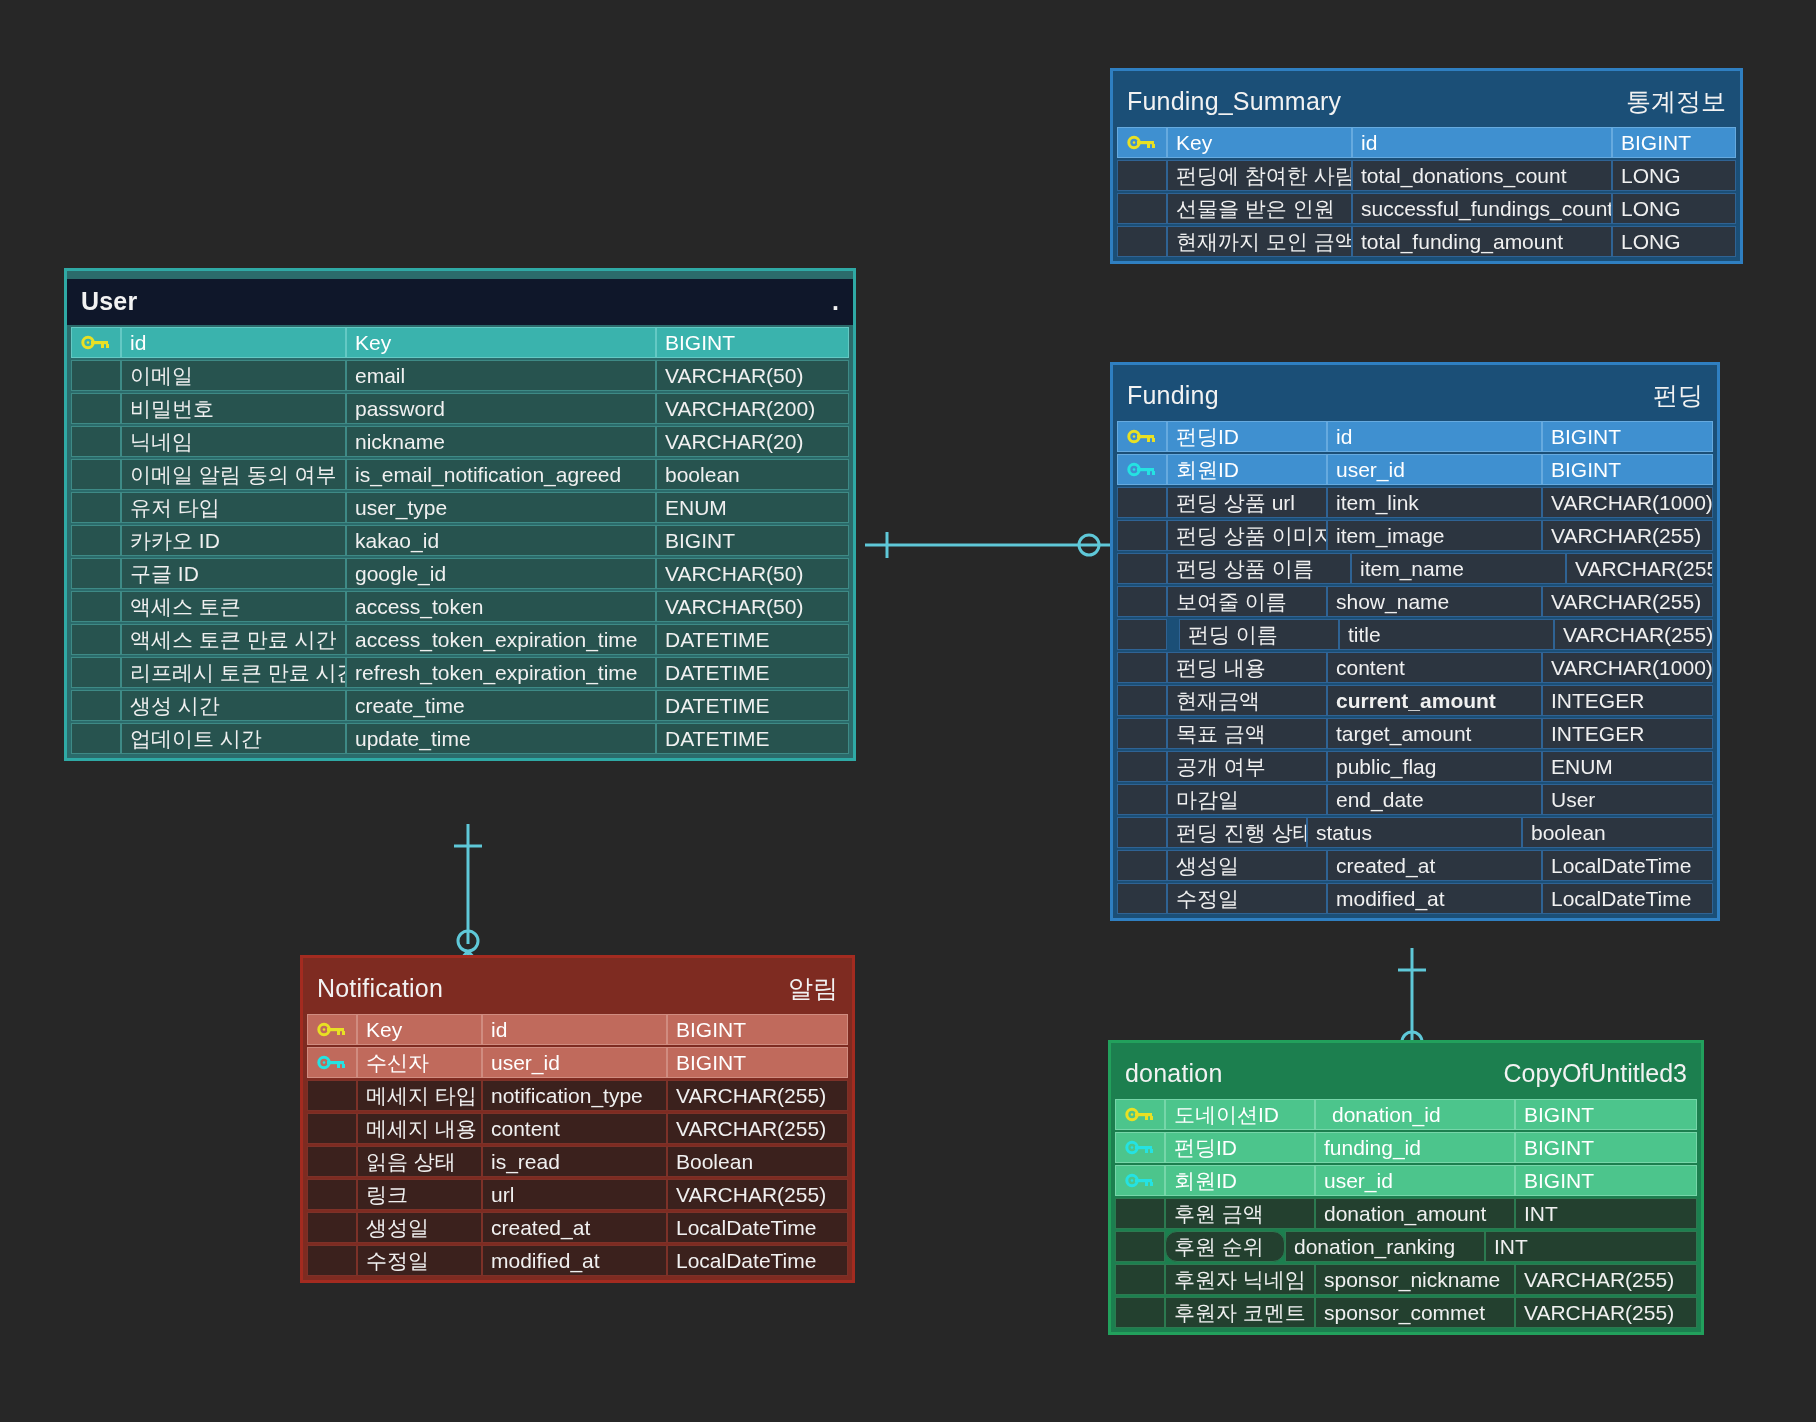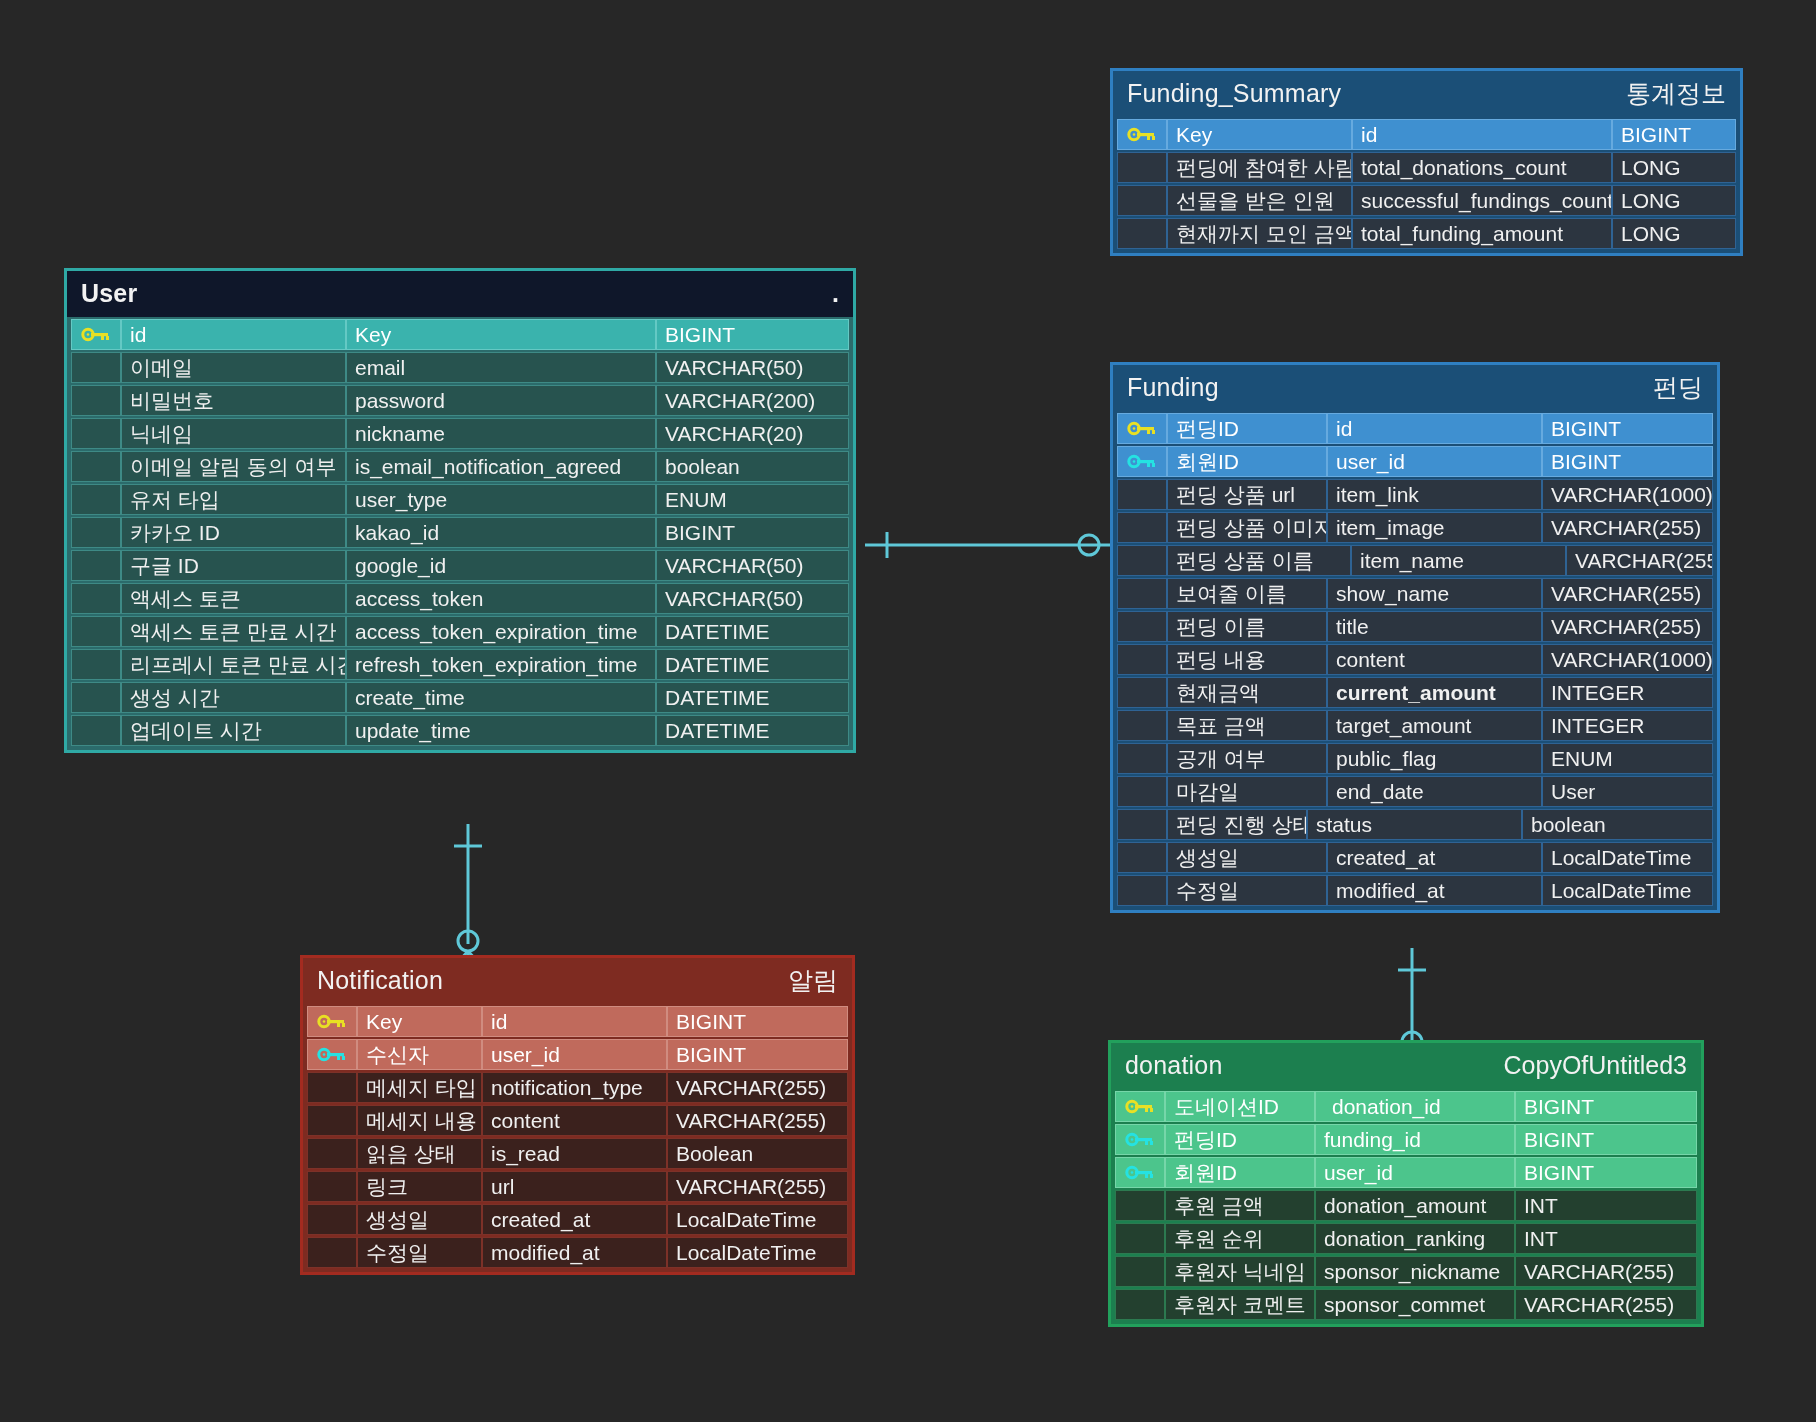--- a/index.html
+++ b/index.html
@@ -24,20 +24,21 @@
     -webkit-font-smoothing: antialiased;
   }
 
   .tbl-header {
     display: flex;
     align-items: center;
     justify-content: space-between;
     padding: 8px 14px 10px 14px;
     height: 46px;
     box-sizing: border-box;
+    margin-top: 8px;
   }
   .tbl-title {
     color: #f2f2f2;
     font-size: 25px;
     letter-spacing: 0.2px;
     white-space: nowrap;
   }
   .tbl-comment {
     color: #f2f2f2;
     font-size: 25px;
@@ -334,21 +335,21 @@
           <div class="cell c-type">VARCHAR(255)</div>
         </div>
         <div class="row">
           <div class="cell c-key"></div>
           <div class="cell c-name" style="width: 160px;">보여줄 이름</div>
           <div class="cell c-field" style="width: 215px;">show_name</div>
           <div class="cell c-type">VARCHAR(255)</div>
         </div>
         <div class="row">
           <div class="cell c-key"></div>
-          <div class="cell c-name" style="width: 160px;">펀딩 이름</div>
+          <div class="cell c-name" style="width: 160px; margin-left: 12px;">펀딩 이름</div>
           <div class="cell c-field" style="width: 215px;">title</div>
           <div class="cell c-type">VARCHAR(255)</div>
         </div>
         <div class="row">
           <div class="cell c-key"></div>
           <div class="cell c-name" style="width: 160px;">펀딩 내용</div>
           <div class="cell c-field" style="width: 215px;">content</div>
           <div class="cell c-type">VARCHAR(1000)</div>
         </div>
         <div class="row">
@@ -518,21 +519,21 @@
           <div class="cell c-type">BIGINT</div>
         </div>
         <div class="row">
           <div class="cell c-key"></div>
           <div class="cell c-name" style="width: 150px;">후원 금액</div>
           <div class="cell c-field" style="width: 200px;">donation_amount</div>
           <div class="cell c-type">INT</div>
         </div>
         <div class="row">
           <div class="cell c-key"></div>
-          <div class="cell c-name" style="width: 150px;">후원 순위</div>
+          <div class="cell c-name" style="width: 120px; border-radius: 12px;">후원 순위</div>
           <div class="cell c-field" style="width: 200px;">donation_ranking</div>
           <div class="cell c-type">INT</div>
         </div>
         <div class="row">
           <div class="cell c-key"></div>
           <div class="cell c-name" style="width: 150px;">후원자 닉네임</div>
           <div class="cell c-field" style="width: 200px;">sponsor_nickname</div>
           <div class="cell c-type">VARCHAR(255)</div>
         </div>
         <div class="row">

